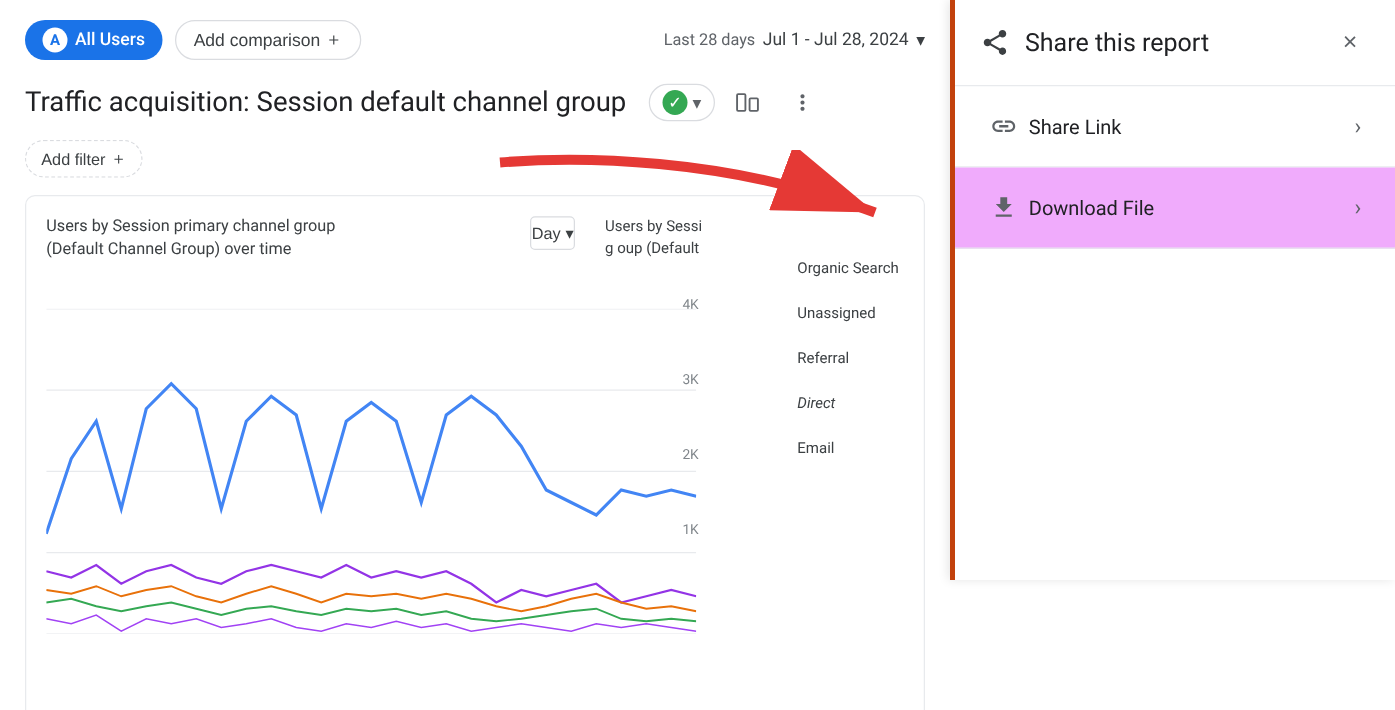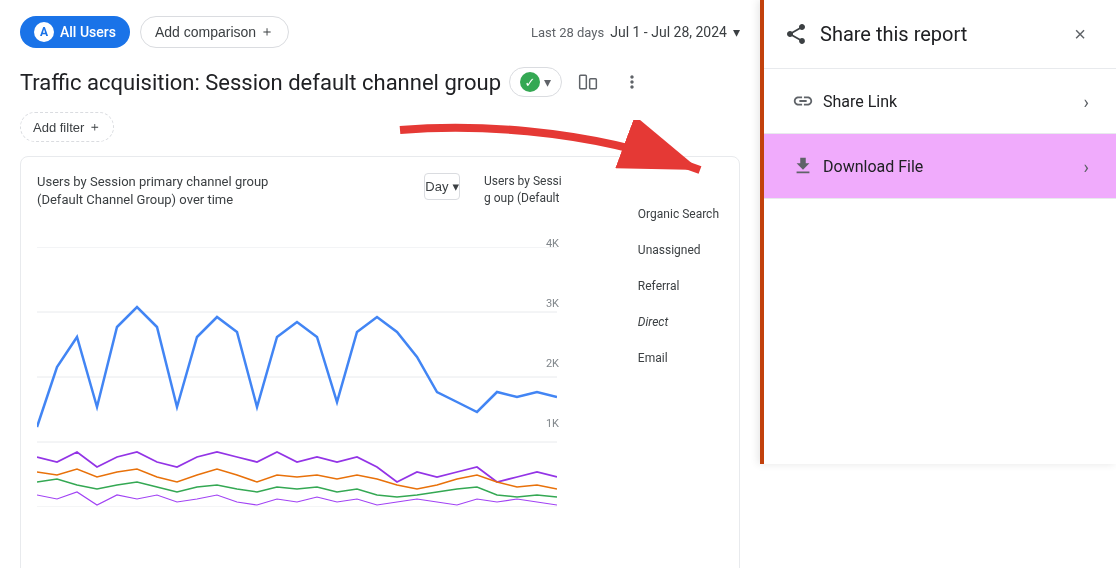--- a/index.html
+++ b/index.html
@@ -80,20 +80,21 @@
 
     .date-range .last-n {
       color: #5f6368;
       font-size: 13px;
     }
 
     
     .report-title-row {
       display: flex;
       align-items: center;
+      gap: 10px;
       margin-bottom: 12px;
     }
 
     .report-title {
       font-size: 22px;
       font-weight: 400;
       color: #202124;
     }
 
     .title-actions {

